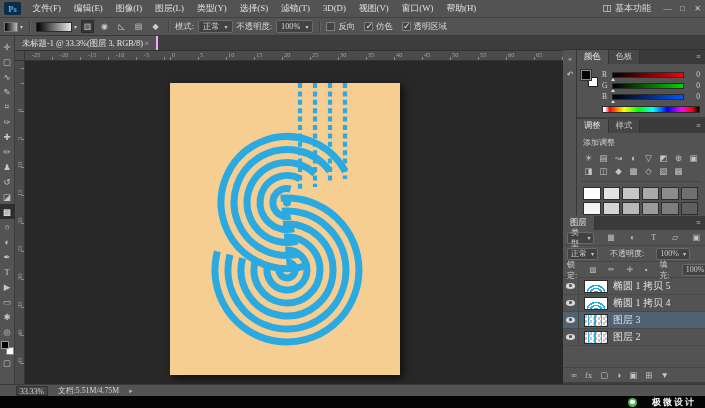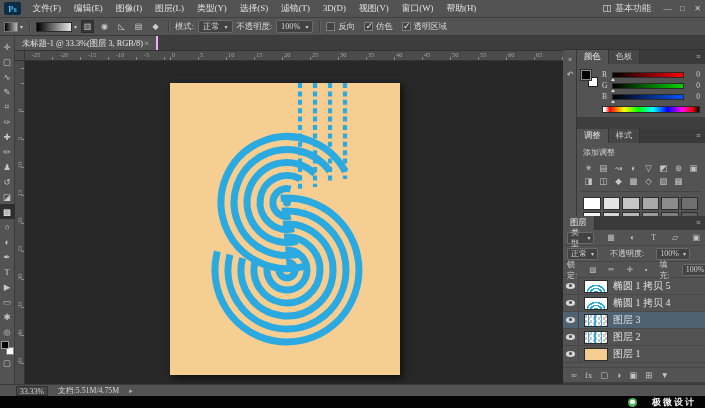--- a/index.html
+++ b/index.html
@@ -49,21 +49,21 @@
 #vruler::after{content:"";position:absolute;top:0;right:0;width:3.5px;height:100%;background:repeating-linear-gradient(180deg,#8b8b8b 0 1px,transparent 1px 28px);background-position-y:22px}
 .vnum{display:block;height:28px;font-size:6.3px;line-height:8px;color:#a5a5a5;writing-mode:vertical-rl;transform:rotate(180deg);margin-left:1px}
 #canvas{position:absolute;left:25px;top:61px;width:538px;height:323px;background:#282828;overflow:hidden}
 #document{position:absolute;left:145px;top:22px;width:230px;height:292px;background:#F6CE92;box-shadow:3px 3px 8px rgba(0,0,0,.65)}
 
 
 #dock{position:absolute;left:563px;top:50px;width:142px;height:334px;background:#3e3e3e}
 #iconstrip{position:absolute;left:0;top:0;width:14px;height:166px;background:#535353;border-right:1px solid #373737}
 .stripbtn{width:14px;height:16px;display:flex;align-items:center;justify-content:center;color:#c5c5c5;font-size:8px}
 #panels{position:absolute;left:14px;top:0;width:128px}
-.panel{background:#535353;margin-bottom:12px}
+.panel{background:#535353;margin-bottom:2px}
 .ptabs{height:14px;background:#3a3a3a;display:flex;align-items:stretch;font-size:8.3px}
 .ptab{padding:0 7px;line-height:14px;color:#c9c9c9;background:#464646;border-right:1px solid #343434}
 .ptab[data-active="true"]{background:#535353;color:#ededed}
 .pmenu{margin-left:auto;width:13px;text-align:center;line-height:14px;color:#b5b5b5;font-size:8px}
 
 
 #colorbody{position:relative;padding:5px 5px 4px 25px}
 #cswatches{position:absolute;left:4px;top:6px;width:17px;height:17px}
 #cswatches .bg{position:absolute;right:0;bottom:0;width:10px;height:10px;background:#fff;border:1px solid #222}
 #cswatches .fg{position:absolute;left:0;top:0;width:10px;height:10px;background:#000;border:1px solid #8d8d8d;box-shadow:0 0 0 1px #333}
@@ -411,27 +411,20 @@
           <span class="lthumb" data-thumb="dashes"></span>
           <span>图层 3</span>
         </div>
         <div class="lrow" data-selected="false">
           <span class="leye">
               <span class="eye"></span>
             </span>
           <span class="lthumb" data-thumb="dashes"></span>
           <span>图层 2</span>
         </div>
-        <div class="lrow" data-selected="false">
-          <span class="leye">
-              <span class="eye"></span>
-            </span>
-          <span class="lthumb" data-thumb="orange"></span>
-          <span>图层 1</span>
-        </div>
       </div>
       <div id="lbottom">
         <span class="lbicon">∞</span>
         <span class="lbicon">fx</span>
         <span class="lbicon">▢</span>
         <span class="lbicon">◑</span>
         <span class="lbicon">▣</span>
         <span class="lbicon">⊞</span>
         <span class="lbicon">▼</span>
       </div>

